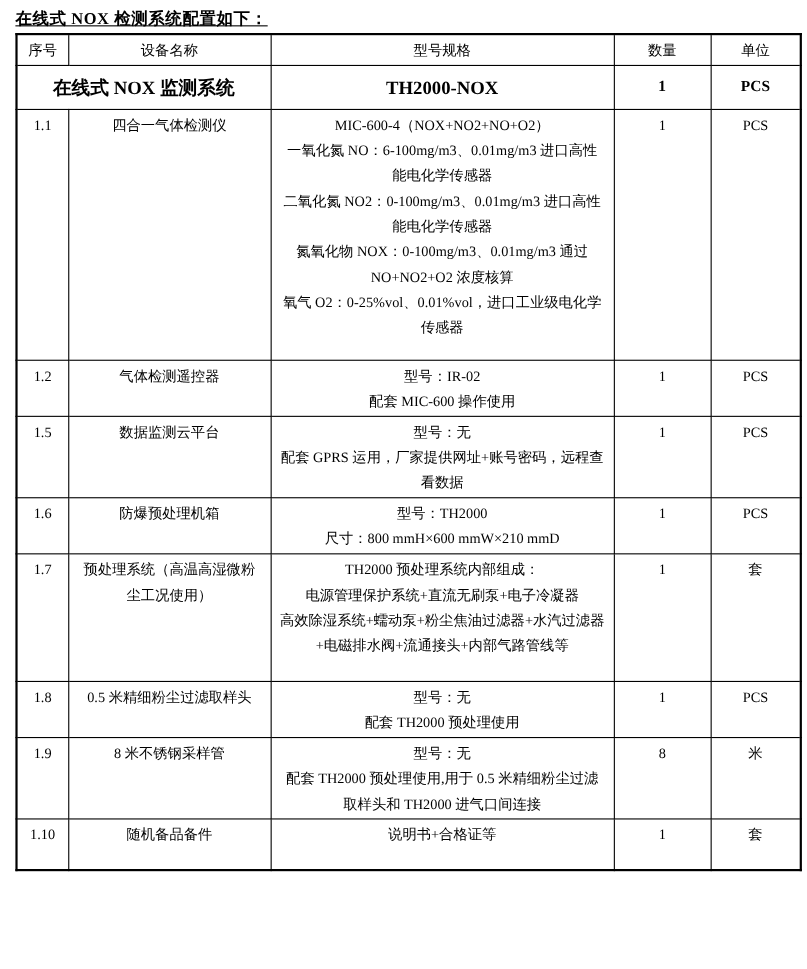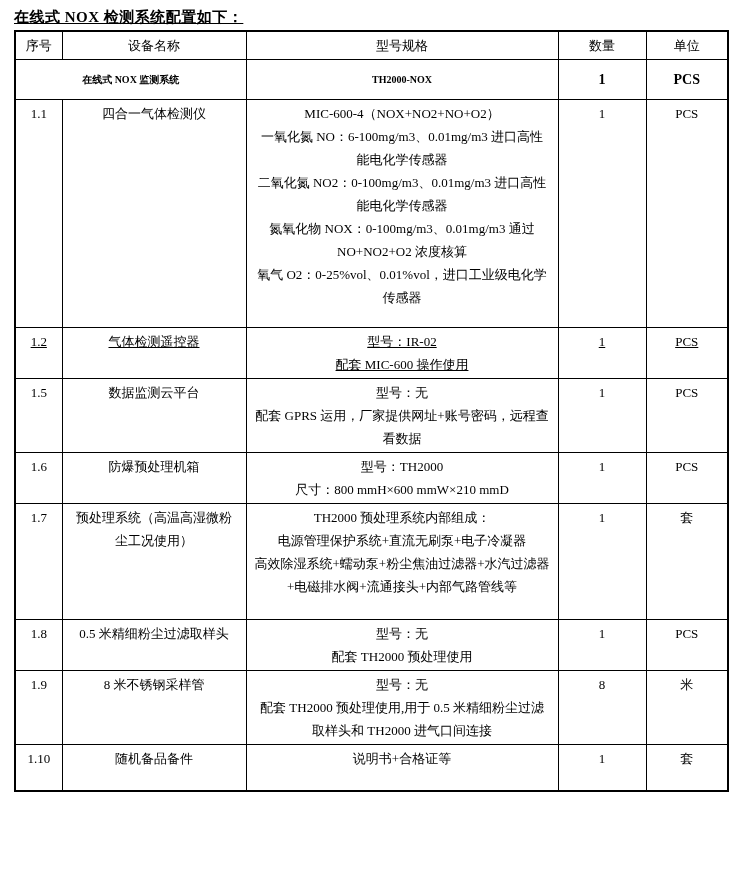--- a/index.html
+++ b/index.html
@@ -36,21 +36,21 @@
     font-size:13px;
     line-height:23px;
     font-weight:normal;
     text-align:center;
     word-break:break-word;
   }
   .config-table th { height:28px; vertical-align:middle; }
   .config-table th.h-unit { text-align:center; }
   .config-table td.qty-cell, .config-table td.unit-cell { text-align:center; }
   tr.sys-row { height:40px; }
-  tr.sys-row td { vertical-align:middle; font-weight:bold; font-size:10px; }
+  tr.sys-row td { vertical-align:middle; font-weight:bold; font-size:17px; }
   tr.sys-row td.qty-cell, tr.sys-row td.unit-cell { font-size:14px; }
   .spec-line { min-height:23px; }
 </style>
 </head>
 <body>
 
 <div class="page">
 
   <div class="doc-title">在线式 NOX 检测系统配置如下：</div>
 
@@ -86,21 +86,21 @@
         <div class="spec-line">MIC-600-4（NOX+NO2+NO+O2）</div>
         <div class="spec-line">一氧化氮 NO：6-100mg/m3、0.01mg/m3 进口高性能电化学传感器</div>
         <div class="spec-line">二氧化氮 NO2：0-100mg/m3、0.01mg/m3 进口高性能电化学传感器</div>
         <div class="spec-line">氮氧化物 NOX：0-100mg/m3、0.01mg/m3 通过 NO+NO2+O2 浓度核算</div>
         <div class="spec-line">氧气 O2：0-25%vol、0.01%vol，进口工业级电化学传感器</div>
       </td>
       <td class="qty-cell">1</td>
       <td class="unit-cell">PCS</td>
     </tr>
 
-    <tr style="height:48px;text-decoration:underline;">
+    <tr style="height:48px;">
       <td>1.2</td>
       <td>气体检测遥控器</td>
       <td>
         <div class="spec-line">型号：IR-02</div>
         <div class="spec-line">配套 MIC-600 操作使用</div>
       </td>
       <td class="qty-cell">1</td>
       <td class="unit-cell">PCS</td>
     </tr>
 

